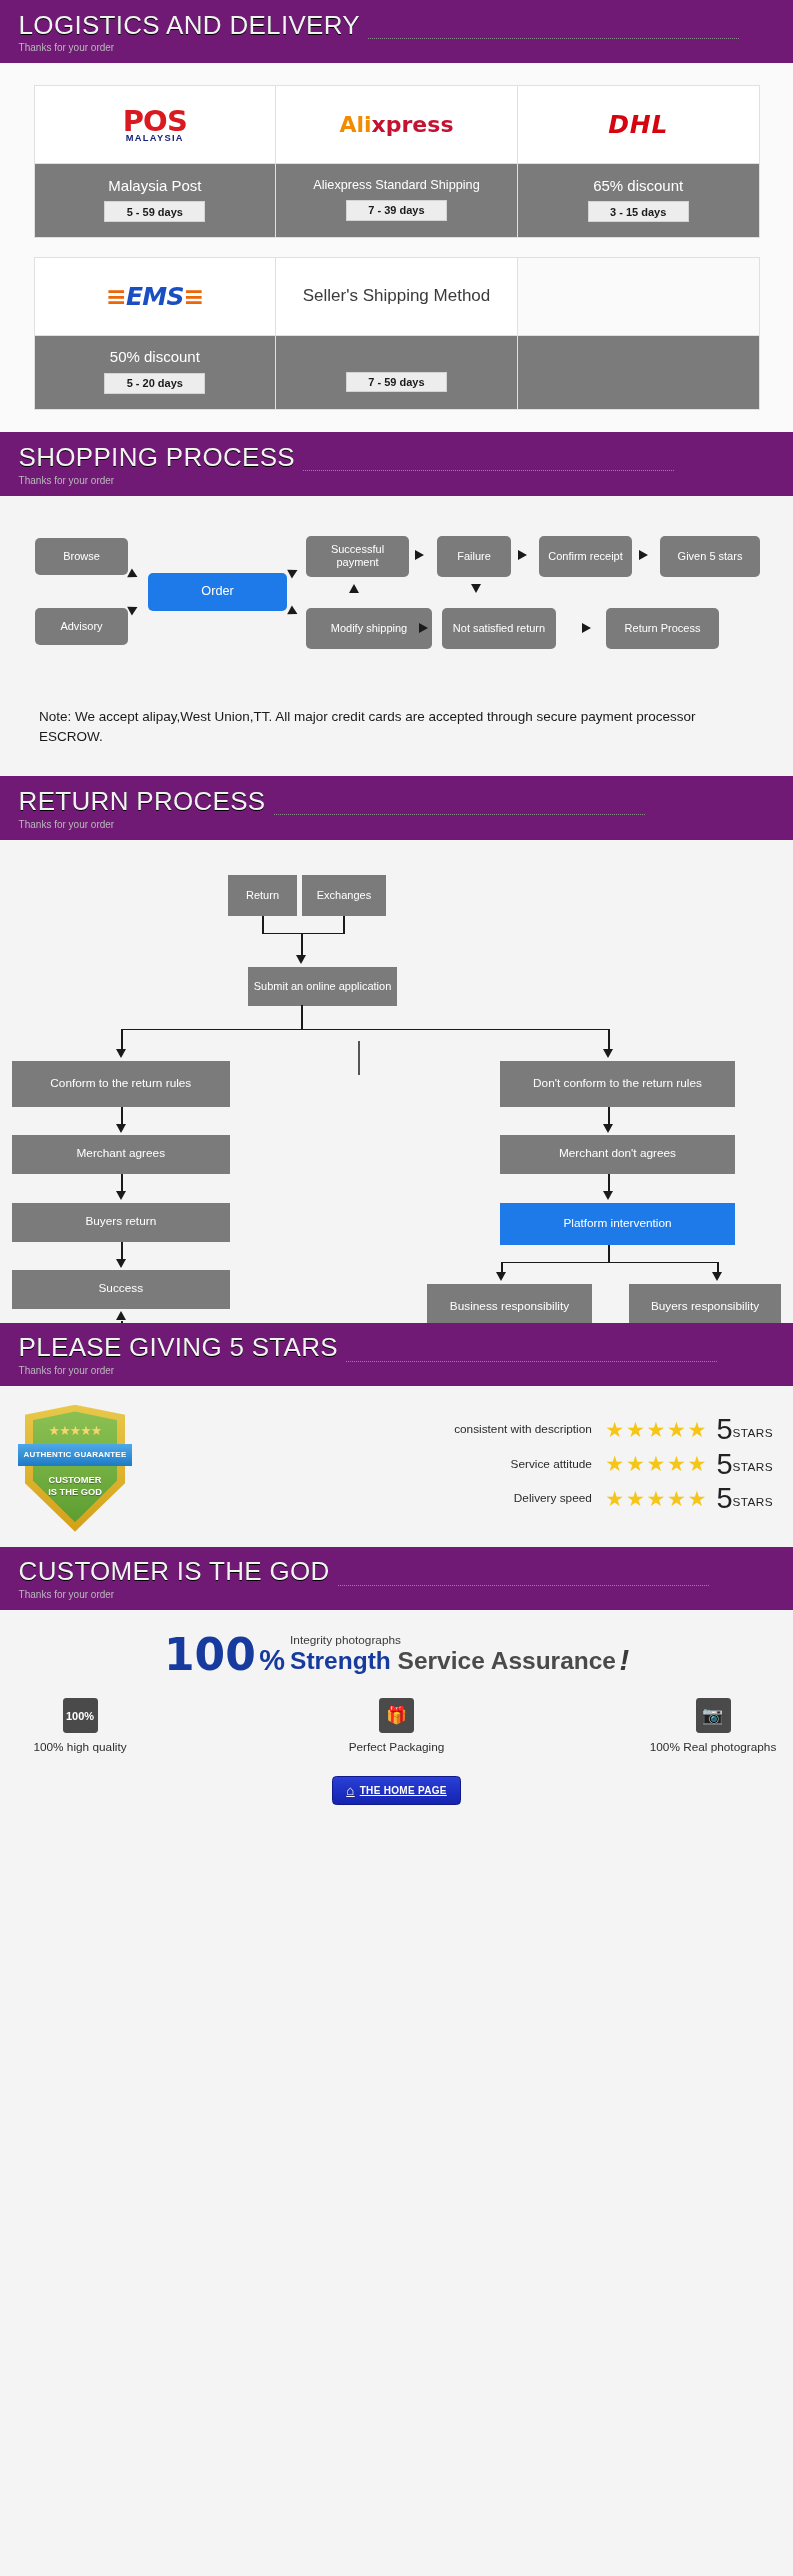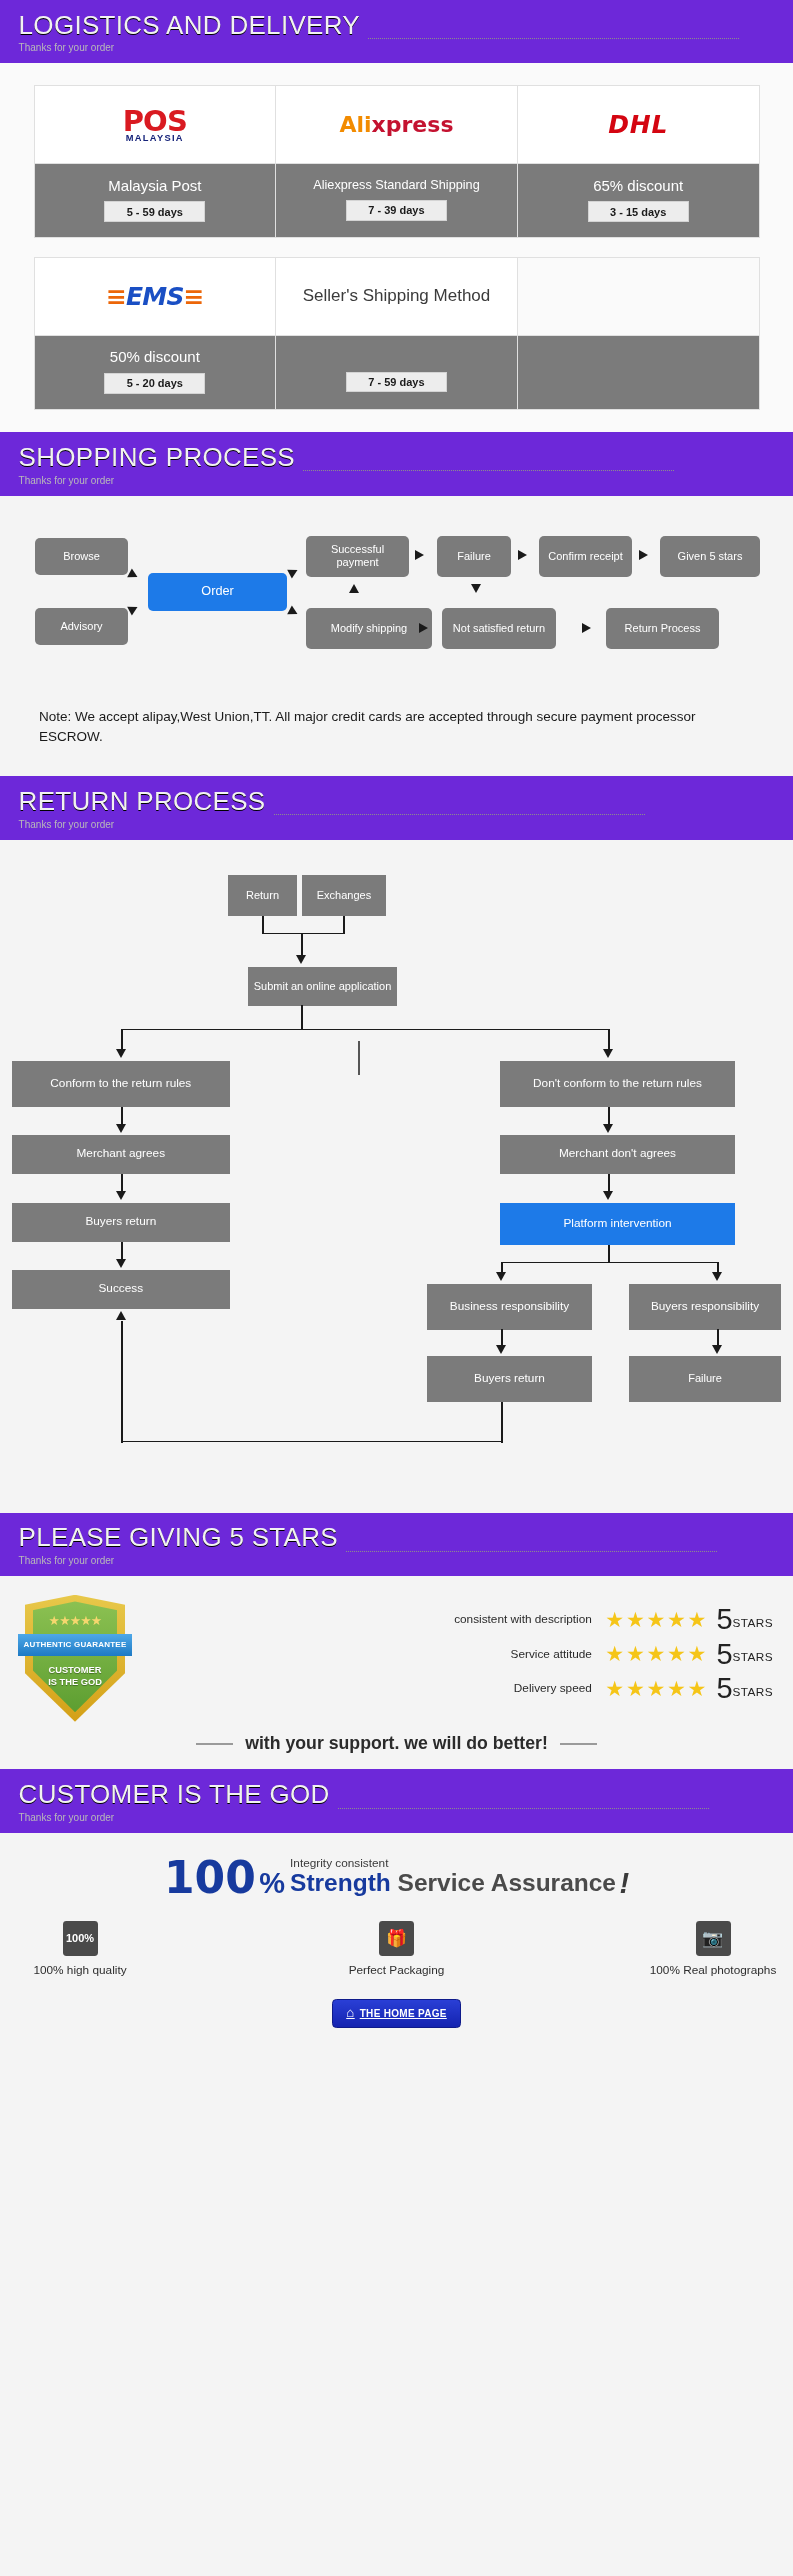--- a/index.html
+++ b/index.html
@@ -6,21 +6,21 @@
   body {
     width: 793px;
     background: #f4f4f4;
     font-family: "Liberation Sans", sans-serif;
     color: #222;
   }
   .page { width: 793px; position: relative; }
 
   
   .banner {
-    background: #6d28d9;
+    background: #701a75;
     padding: 11.8px 0 10px 18.6px;
     position: relative;
     overflow: hidden;
   }
   .banner-title {
     color: #f2f2f2;
     font-size: 26px;
     font-weight: 400;
     letter-spacing: 0.3px;
     line-height: 1.05;
@@ -381,21 +381,21 @@
     <div class="note">Note: We accept alipay,West Union,TT. All major credit cards are accepted through secure payment processor ESCROW.</div>
   </div>
 
   <div class="banner">
     <div>
       <span class="banner-title">RETURN PROCESS</span><span class="banner-dots"></span>
     </div>
     <div class="banner-sub">Thanks for your order</div>
   </div>
 
-  <div class="flow-wrap" style="height:673px;">
+  <div class="flow-wrap" style="height:483px;">
 
     <div class="fbox" style="left:228px; top:35px; width:69px; height:41px;">
       <span>Return</span>
     </div>
     <div class="fbox" style="left:302px; top:35px; width:84px; height:41px;">
       <span>Exchanges</span>
     </div>
     <div class="ln lnv" style="left:262px; top:76px; height:18.6px;"></div>
     <div class="ln lnv" style="left:343px; top:76px; height:18.6px;"></div>
     <div class="ln lnh" style="left:262px; top:93px; width:83px;"></div>
@@ -514,40 +514,35 @@
         </div>
         <div class="rating-row">
           <span class="rating-label">Delivery speed</span>
           <span class="rating-stars">★★★★★</span>
           <span class="rating-num">5</span>
           <span class="rating-unit">STARS</span>
         </div>
       </div>
     </div>
 
-    <div class="support-line">
-      <span class="support-dash"></span>
-      <span class="support-text">with your support. we will do better!</span>
-      <span class="support-dash"></span>
-    </div>
   </div>
 
   <div class="banner">
     <div>
       <span class="banner-title">CUSTOMER IS THE GOD</span><span class="banner-dots"></span>
     </div>
     <div class="banner-sub">Thanks for your order</div>
   </div>
 
   <div class="god-wrap">
     <div class="hundred-line">
       <span class="h-100">100</span>
       <span class="h-pct">%</span>
       <span class="h-stack">
-        <span class="h-integrity" style="display:block;">Integrity consistent</span>
+        <span class="h-integrity" style="display:block;">Integrity photographs</span>
         <span class="h-strength">Strength</span><span class="h-service"> Service Assurance</span>
       </span>
       <span class="h-excl">!</span>
     </div>
 
     <div class="features">
       <div class="feature">
         <div class="feat-icon">
           <span class="pct-txt">100%</span>
         </div>

